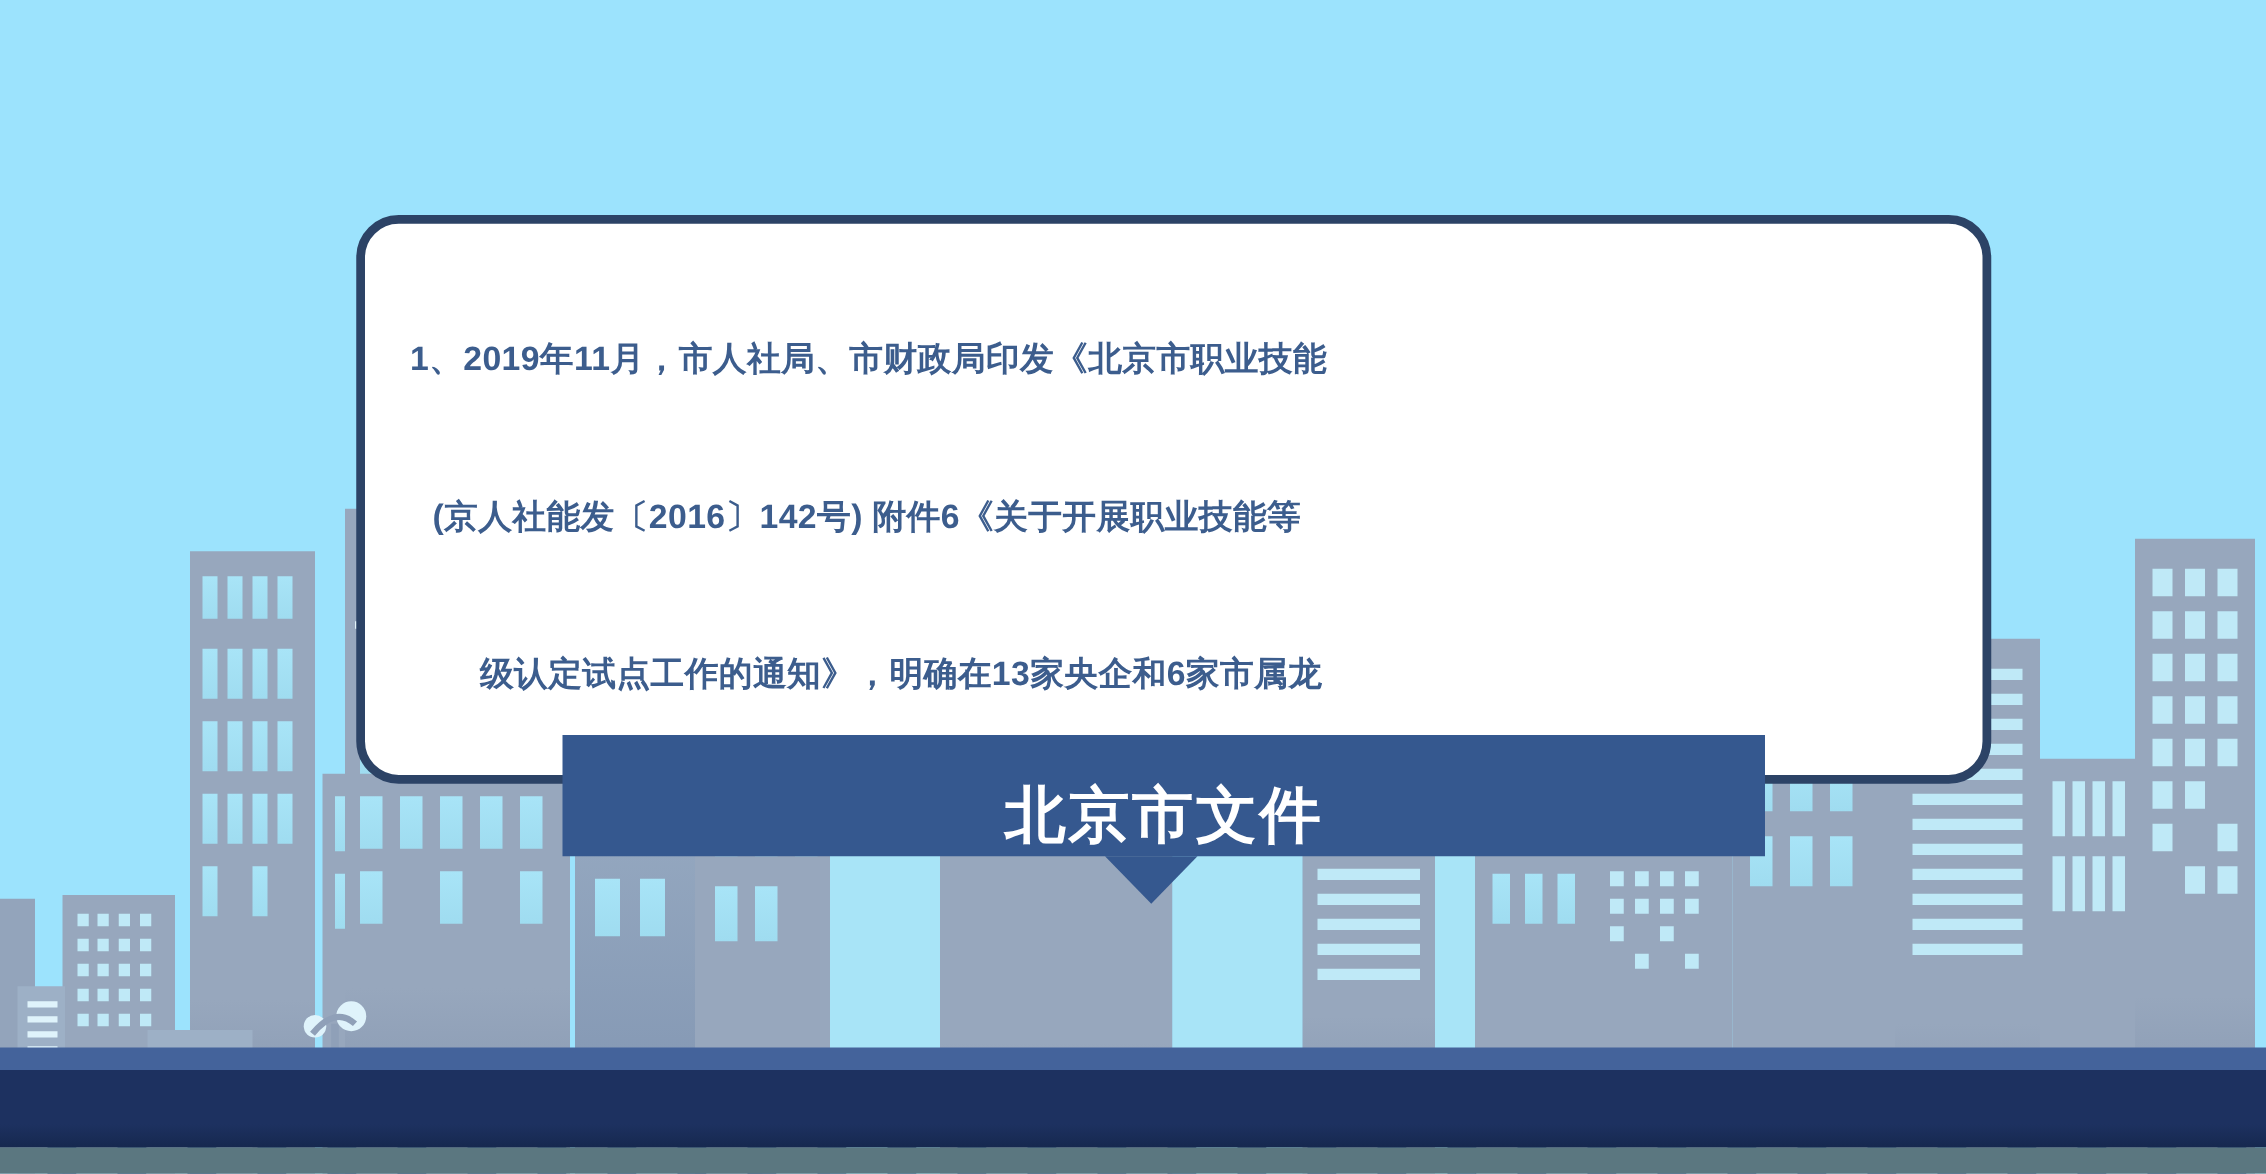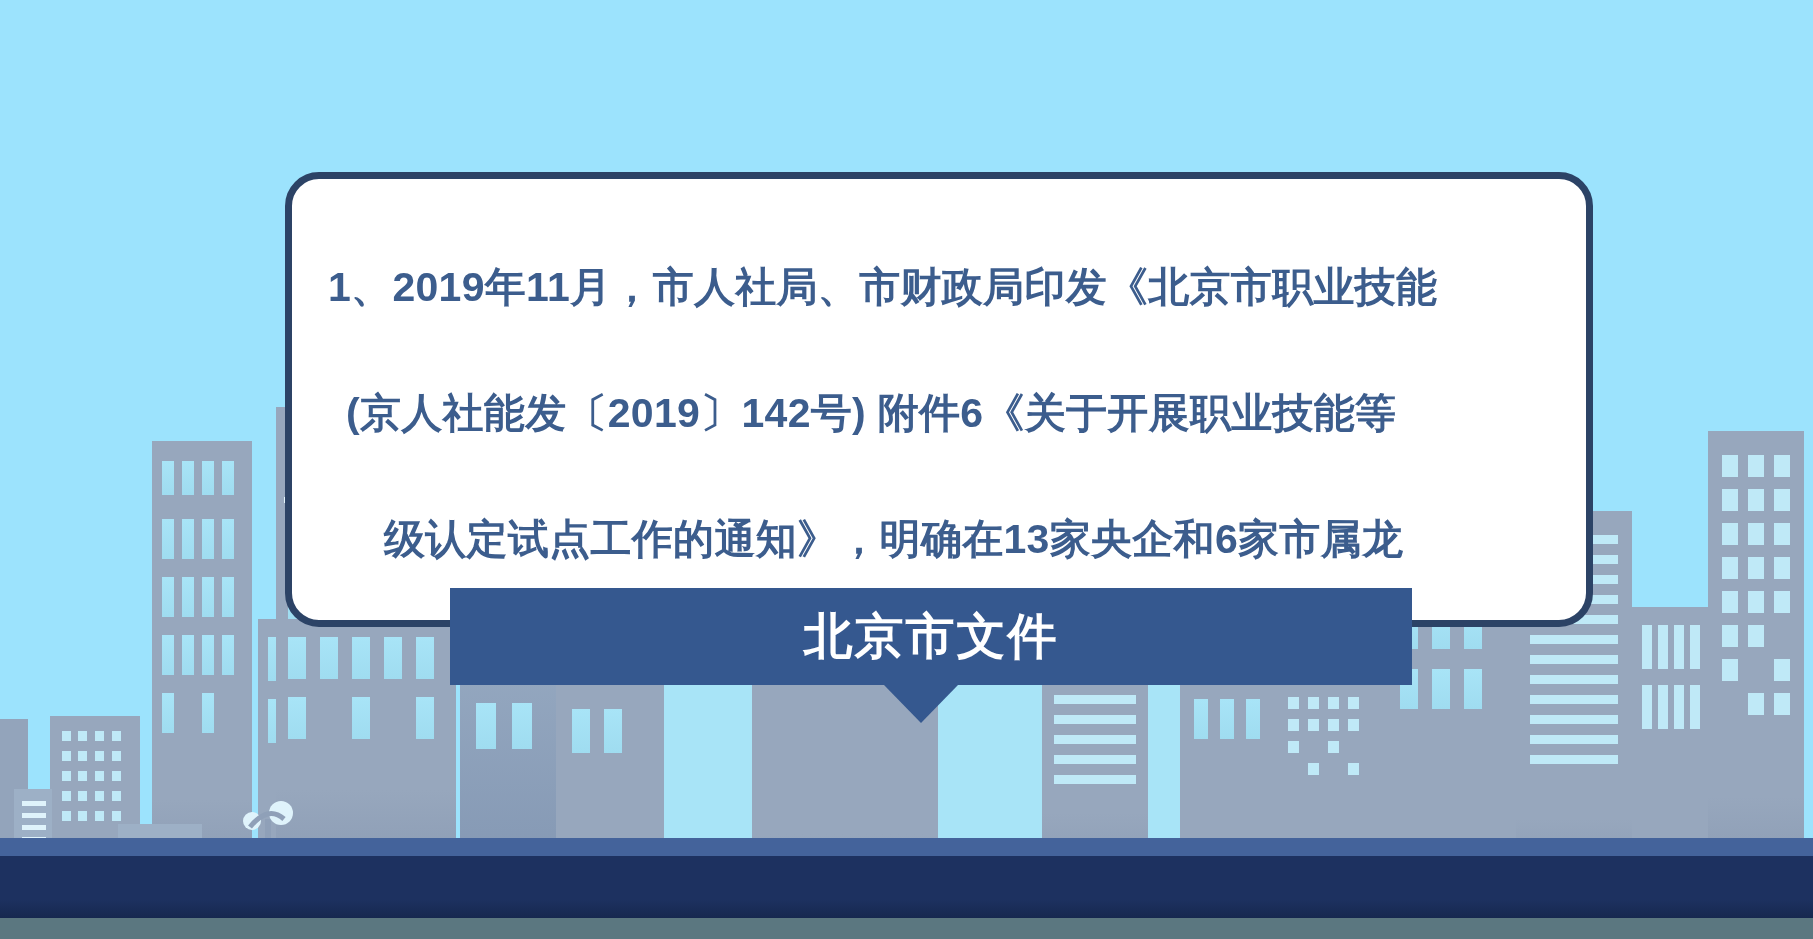--- a/index.html
+++ b/index.html
@@ -47,21 +47,21 @@
     z-index: 5;
   }
   .card-text {
     position: absolute;
     left: 0;
     top: 14px;
     width: 100%;
     box-sizing: border-box;
     padding: 0 36px 0 36px;
     color: #3c5d8d;
-    font-size: 41px;
+    font-size: 27px;
     font-weight: bold;
     line-height: 63px;
     letter-spacing: 0.3px;
     text-align: justify;
     white-space: pre-line;
   }
   .card-line {
     display: block;
     white-space: nowrap;
   }
@@ -74,21 +74,21 @@
     position: absolute;
     left: 450px;
     top: 588px;
     width: 962px;
     height: 97px;
     background: #35588f;
     z-index: 8;
   }
   .banner-label {
     position: absolute;
-    left: 0; top: 0;
+    left: 0; top: 16px;
     width: 100%;
     height: 100%;
     display: flex;
     align-items: center;
     justify-content: center;
     color: #ffffff;
     font-size: 49px;
     font-weight: bold;
     letter-spacing: 2px;
   }
@@ -475,21 +475,21 @@
     </g>
   </svg>
 
   <div class="ground-mid"></div>
   <div class="ground-dark"></div>
   <div class="ground-foot"></div>
 
   <div class="card">
     <div class="card-text">
       <span class="card-line indent-0">1、2019年11月，市人社局、市财政局印发《北京市职业技能</span>
-      <span class="card-line indent-2">(京人社能发〔2019〕142号) 附件6《关于开展职业技能等</span>
+      <span class="card-line indent-2">(京人社能发〔2016〕142号) 附件6《关于开展职业技能等</span>
       <span class="card-line indent-1">级认定试点工作的通知》，明确在13家央企和6家市属龙</span>
     </div>
   </div>
 
   <div class="banner">
     <div class="banner-label">北京市文件</div>
   </div>
   <div class="banner-pointer"></div>
 
 </div>

